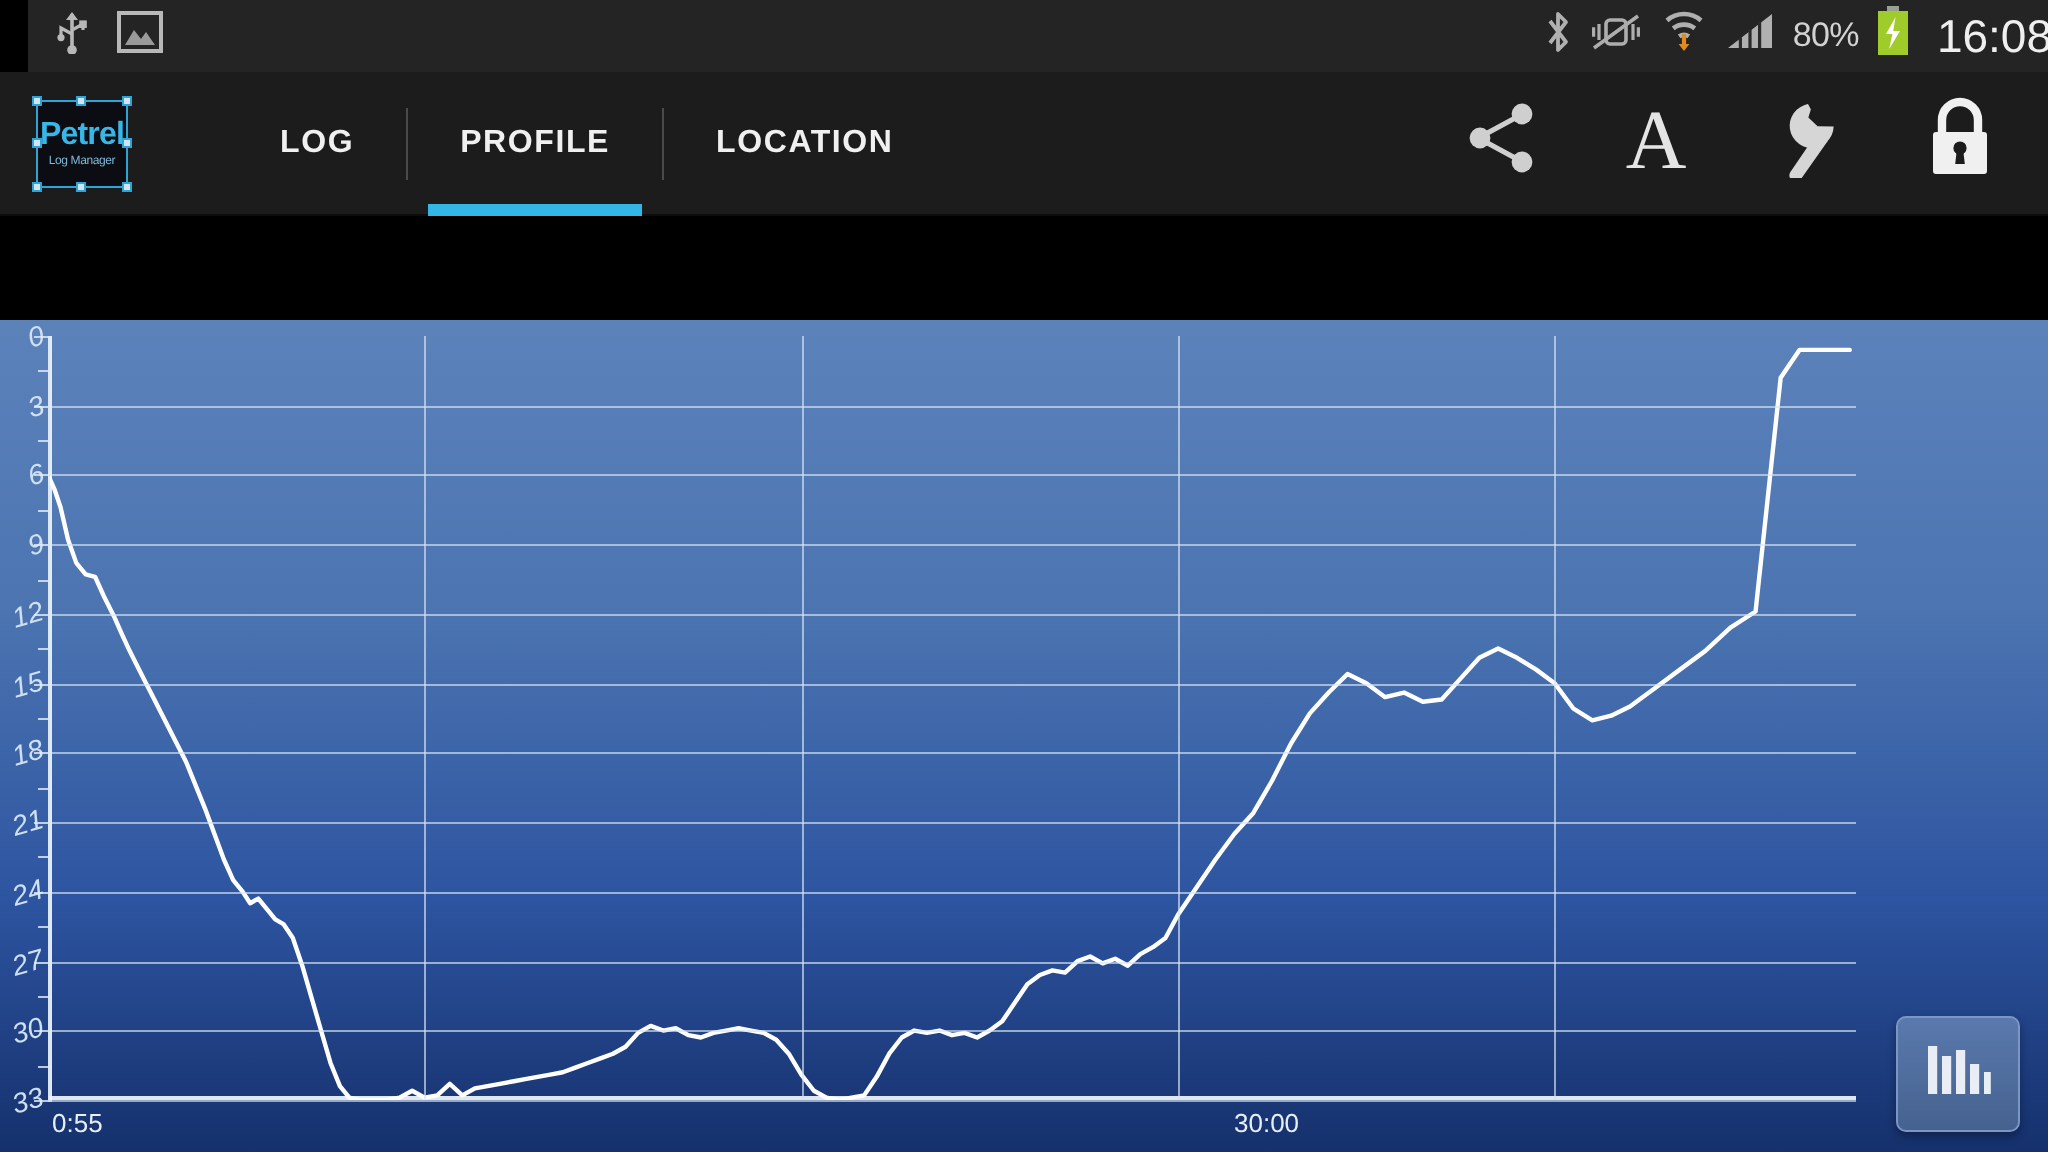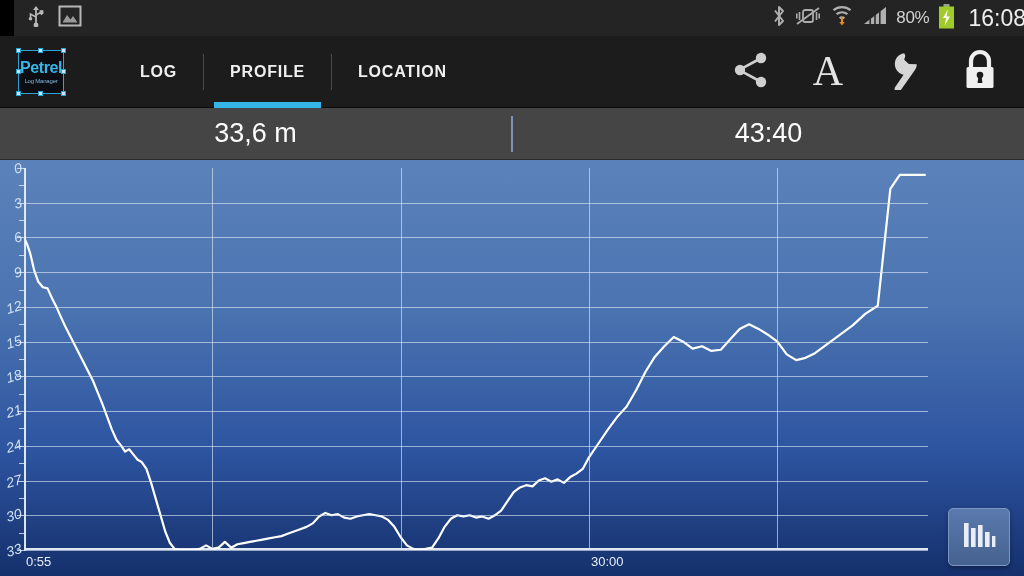--- a/index.html
+++ b/index.html
@@ -282,25 +282,20 @@
             <path d="M10 20 L10 13 a9 9 0 0 1 18 0 L28 20" stroke="#f0f0f0" stroke-width="4.2" fill="none"></path>
             <rect x="5.5" y="19" width="27" height="21" rx="1.5" fill="#f0f0f0"></rect>
             <circle cx="19" cy="27" r="3.3" fill="#1c1c1c"></circle>
             <path d="M17.4 28 L20.6 28 L21.4 35 L16.6 35 Z" fill="#1c1c1c"></path>
           </svg>
         </span>
       </div>
     </div>
   </div>
 
-  <div class="statsbar">
-    <div class="stat">33,6 m</div>
-    <div class="stat-div"></div>
-    <div class="stat">43:40</div>
-  </div>
 
   <div class="chart-wrap">
     <div class="plot" id="plot">
       <div class="axis-y"></div>
       <div class="axis-x"></div>
       <svg class="profile-svg" id="profile-svg" width="904" height="382">
           <polyline points="0.00,69.45 3.14,76.40 6.28,85.66 10.04,101.87 14.13,113.44 18.83,119.23 23.54,120.39 28.25,130.81 32.96,140.07 37.04,149.33 40.81,157.43 45.51,166.69 50.22,175.95 54.93,185.21 59.64,194.47 64.35,203.73 69.06,212.99 73.76,224.57 78.47,236.15 83.18,248.88 87.89,261.61 92.60,272.03 97.31,277.82 101.07,283.61 105.15,281.29 109.86,287.08 113.63,291.71 117.71,294.02 122.42,300.97 127.13,314.86 131.83,331.07 136.54,347.27 141.25,363.48 145.96,375.05 150.67,380.84 155.38,382.00 160.08,382.00 164.79,382.00 169.50,382.00 175.78,380.84 182.06,377.37 188.33,380.84 194.61,379.68 200.89,373.90 207.17,379.68 213.44,376.21 219.72,375.05 226.00,373.90 232.28,372.74 238.56,371.58 244.83,370.42 251.11,369.27 257.39,368.11 263.67,365.79 269.94,363.48 276.22,361.16 282.50,358.85 288.78,355.38 295.06,348.43 301.33,344.96 307.61,347.27 313.89,346.12 320.17,349.59 326.44,350.75 332.72,348.43 339.00,347.27 345.28,346.12 351.56,347.27 357.83,348.43 364.11,351.90 370.39,358.85 376.67,369.27 382.94,377.37 389.22,380.84 395.50,382.00 401.78,380.84 408.06,379.68 414.33,370.42 420.61,358.85 426.89,350.75 433.17,347.27 439.44,348.43 445.72,347.27 452.00,349.59 458.28,348.43 464.56,350.75 470.83,347.27 477.11,342.64 483.39,333.38 489.67,324.12 495.94,319.49 502.22,317.18 508.50,318.33 514.78,312.55 521.06,310.23 527.33,313.70 533.61,311.39 539.89,314.86 546.17,309.07 552.44,305.60 558.72,300.97 565.00,289.39 574.42,275.50 583.83,261.61 593.25,248.88 602.67,238.46 612.08,222.25 621.50,203.73 630.92,188.68 640.33,178.27 649.75,169.01 659.17,173.64 668.58,180.58 678.00,178.27 687.42,182.90 696.83,181.74 706.25,171.32 715.67,160.90 725.08,156.27 734.50,160.90 743.92,166.69 753.33,173.64 762.75,186.37 772.17,192.16 781.58,189.84 791.00,185.21 803.56,175.95 816.11,166.69 828.67,157.43 841.22,145.85 853.78,137.75 866.33,20.84 875.75,6.95 900.86,6.95" fill="none" stroke="#ffffff" stroke-width="2.2" stroke-linejoin="round" stroke-linecap="round"></polyline>
         </svg>
     <div class="ylabel" style="top: 0px;">0</div>
         <div class="tick" style="top: 0px;"></div>
@@ -359,16 +354,16 @@
         <svg width="34" height="30" viewBox="0 0 34 30">
           <rect x="2" y="3" width="4.6" height="24" fill="#e9eef6"></rect>
           <rect x="9" y="8" width="4.6" height="19" fill="#e9eef6"></rect>
           <rect x="16" y="5" width="4.6" height="22" fill="#e9eef6"></rect>
           <rect x="23" y="12" width="4.6" height="15" fill="#e9eef6"></rect>
           <rect x="30" y="16" width="3.4" height="11" fill="#e9eef6"></rect>
         </svg>
       </span>
     </div>
   <div class="xlabel" style="left: 26px; top: 394px;">0:55</div>
-      <div class="xlabel" style="left: 591px; top: 394px;">30:00</div>
+      <div class="xlabel" style="left: 617px; top: 394px;">30:00</div>
     </div>
 
 </div>
 
 </body></html>

